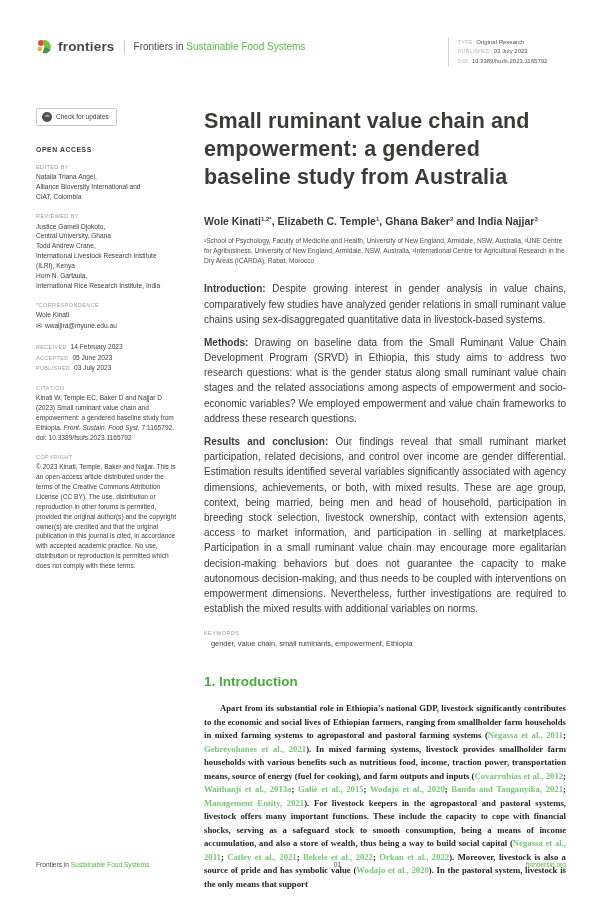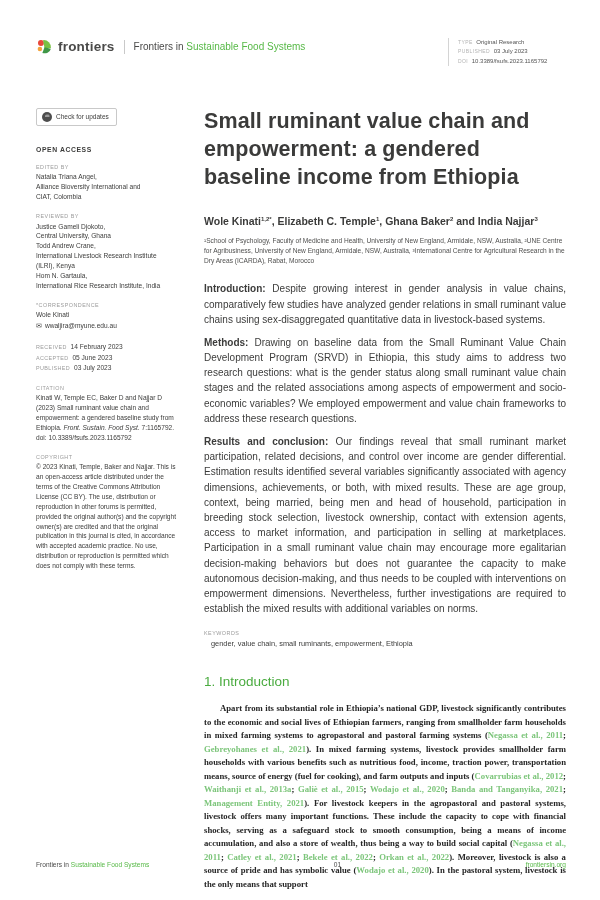--- a/index.html
+++ b/index.html
@@ -46,21 +46,21 @@
   
   .title { font-size:21.5px; line-height:1.3; font-weight:600; color:#3b3b3a; letter-spacing:.1px; }
   .authors { margin-top:23px; font-size:10.5px; font-weight:bold; color:#3b3b3a; }
   .authors sup { font-size:6px; font-weight:bold; }
   .affil { margin-top:9px; font-size:6.6px; line-height:1.55; color:#4f4f4e; }
   .abstract { margin-top:15px; font-size:10px; line-height:1.52; text-align:justify; color:#3c3c3b; }
   .abstract p { margin-bottom:8px; }
   .abstract b { font-weight:bold; }
   .kw-label { font-size:5.4px; letter-spacing:.5px; color:#9b9b9b; margin-top:14px; }
   .kw { font-size:7.4px; color:#3c3c3b; margin-top:3px;padding-left:7px; }
-  .sec-head { margin-top:26px; font-size:13.5px; color:#4aab3f; font-weight:400; }
+  .sec-head { margin-top:26px; font-size:13.5px; color:#4aab3f; font-weight:700; }
   .body-par { margin-top:13px; font-family:"Liberation Serif", serif; font-size:8.7px; line-height:1.55;
               text-align:justify; color:#262626; text-indent:16px;font-weight:bold; }
   .cite { color:#7cc57a; cursor:pointer; }
 
   
   .ftr { position:absolute; left:36px; right:34px; bottom:32px; display:flex; justify-content:space-between;
          font-size:6.6px; color:#4a4a49; }
   .ftr .green { color:#57b947; }
 </style>
 </head>
@@ -158,21 +158,21 @@
         <div class="side-text"><span>Kinati W, Temple EC, Baker D and Najjar D (2023) Small ruminant value chain and empowerment: a gendered baseline study from Ethiopia. </span><span class="it">Front. Sustain. Food Syst.</span><span> 7:1165792. doi: 10.3389/fsufs.2023.1165792</span></div>
       </div>
 
       <div class="side-sec">
         <div class="side-label">COPYRIGHT</div>
         <div class="side-text"><span>© 2023 Kinati, Temple, Baker and Najjar. This is an open-access article distributed under the terms of the </span><a class="plain cc-link">Creative Commons Attribution License (CC BY)</a><span>. The use, distribution or reproduction in other forums is permitted, provided the original author(s) and the copyright owner(s) are credited and that the original publication in this journal is cited, in accordance with accepted academic practice. No use, distribution or reproduction is permitted which does not comply with these terms.</span></div>
       </div>
     </aside>
 
     <main class="main">
-      <h1 class="title">Small ruminant value chain and empowerment: a gendered baseline income from Ethiopia</h1>
+      <h1 class="title">Small ruminant value chain and empowerment: a gendered baseline study from Australia</h1>
 
       <div class="authors">
         <span><span></span><span>Wole Kinati</span><sup>1,2*</sup></span><span><span>, </span><span>Elizabeth C. Temple</span><sup>1</sup></span><span><span>, </span><span>Ghana Baker</span><sup>2</sup></span><span><span> and </span><span>India Najjar</span><sup>3</sup></span>
       </div>
 
       <div class="affil">¹School of Psychology, Faculty of Medicine and Health, University of New England, Armidale, NSW, Australia, ²UNE Centre for Agribusiness, University of New England, Armidale, NSW, Australia, ³International Centre for Agricultural Research in the Dry Areas (ICARDA), Rabat, Morocco</div>
 
       <div class="abstract">
         <p><b>Introduction:</b><span> Despite growing interest in gender analysis in value chains, comparatively few studies have analyzed gender relations in small ruminant value chains using sex-disaggregated quantitative data in livestock-based systems.</span></p>
         <p><b>Methods:</b><span> Drawing on baseline data from the Small Ruminant Value Chain Development Program (SRVD) in Ethiopia, this study aims to address two research questions: what is the gender status along small ruminant value chain stages and the related associations among aspects of empowerment and socio-economic variables? We employed empowerment and value chain frameworks to address these research questions.</span></p>

